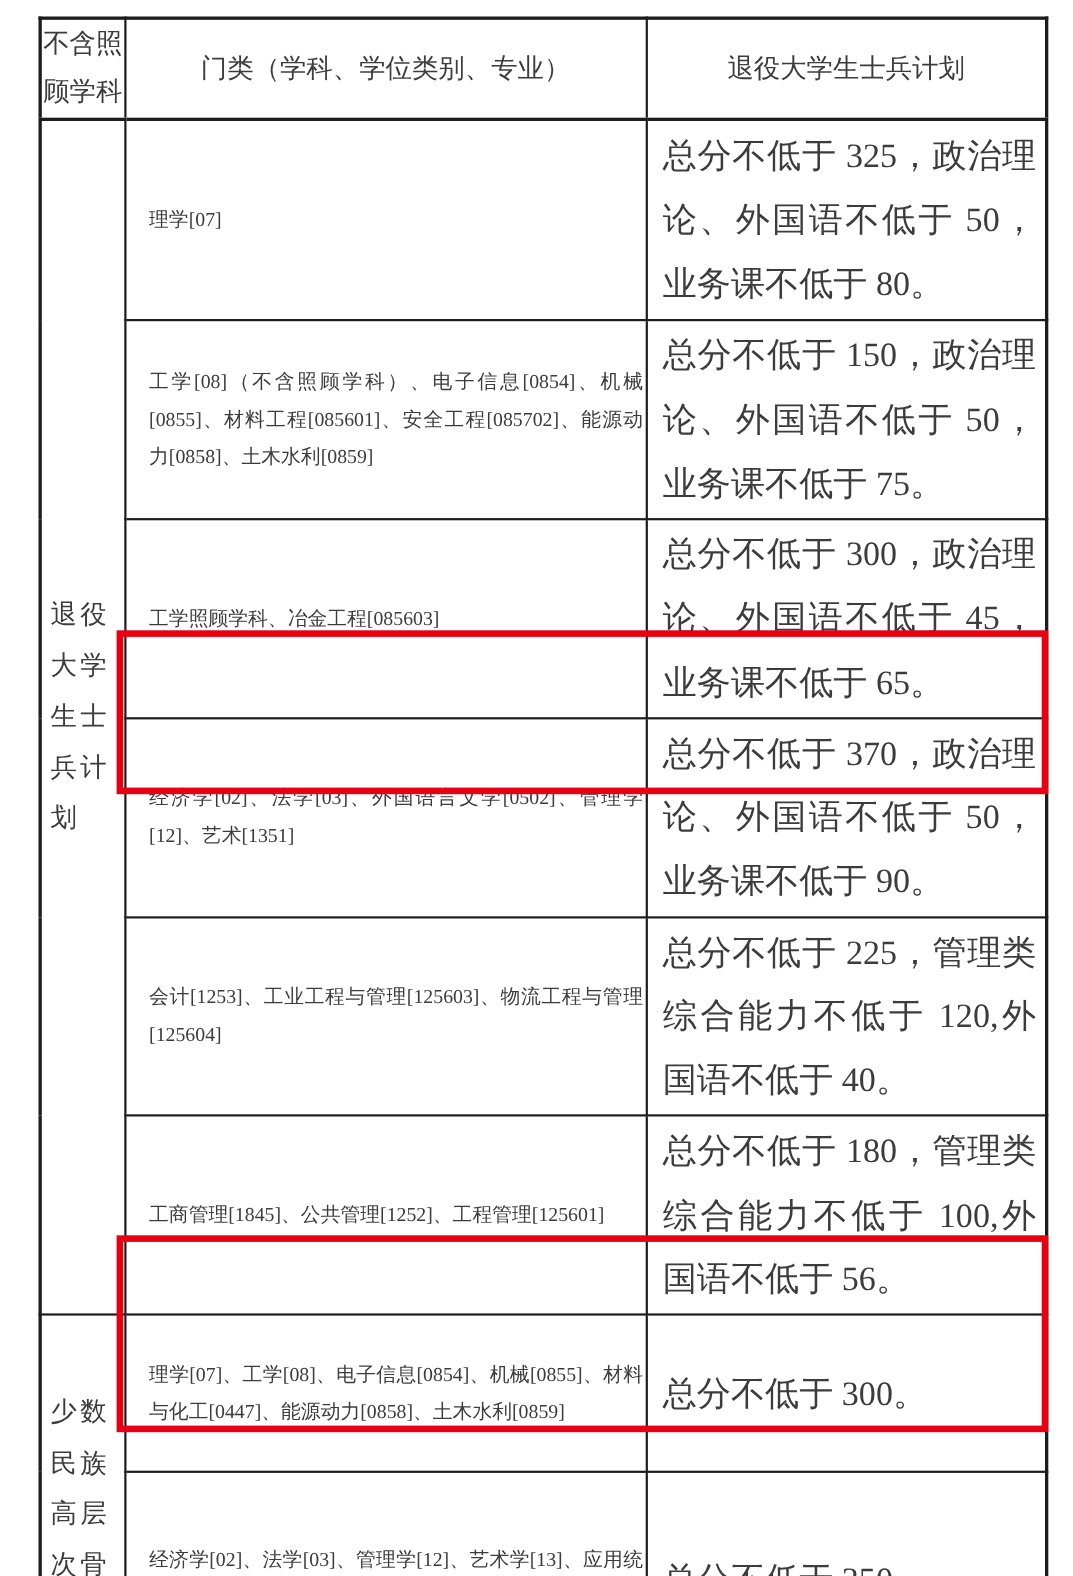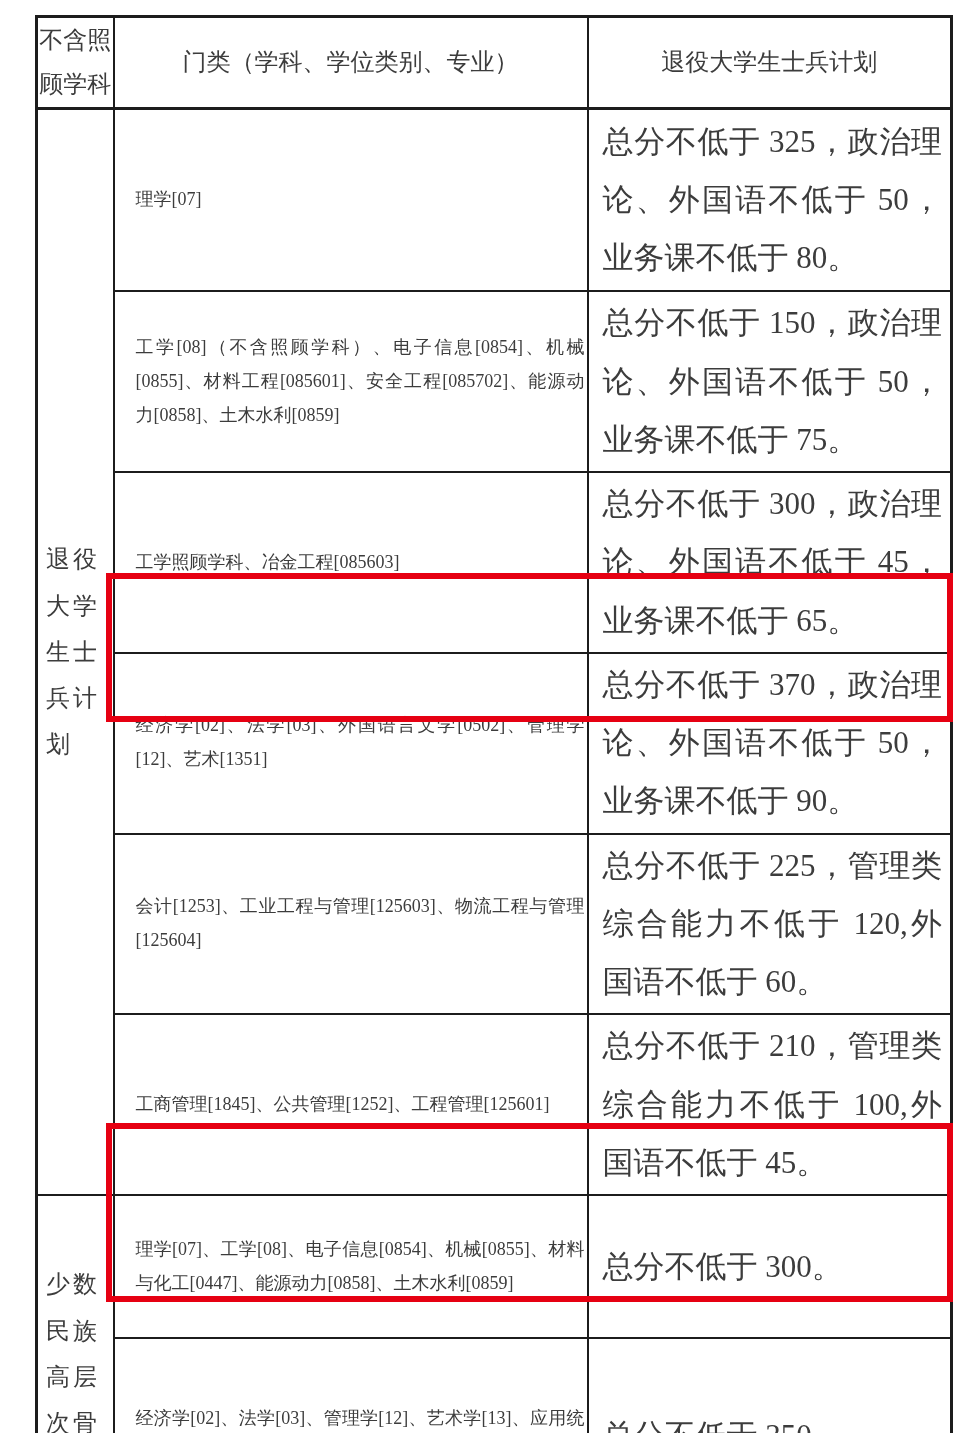--- a/index.html
+++ b/index.html
@@ -102,25 +102,25 @@
       <tr style="height:140px">
         <td class="cat">工学照顾学科、冶金工程[085603]</td>
         <td class="req">总分不低于 300，政治理论、外国语不低于 45，业务课不低于 65。</td>
       </tr>
       <tr style="height:144px">
         <td class="cat">经济学[02]、法学[03]、外国语言文学[0502]、管理学[12]、艺术[1351]</td>
         <td class="req">总分不低于 370，政治理论、外国语不低于 50，业务课不低于 90。</td>
       </tr>
       <tr style="height:133px">
         <td class="cat">会计[1253]、工业工程与管理[125603]、物流工程与管理[125604]</td>
-        <td class="req">总分不低于 225，管理类综合能力不低于 120,外国语不低于 60。</td>
+        <td class="req">总分不低于 225，管理类综合能力不低于 120,外国语不低于 40。</td>
       </tr>
       <tr style="height:130px">
         <td class="cat">工商管理[1845]、公共管理[1252]、工程管理[125601]</td>
-        <td class="req">总分不低于 210，管理类综合能力不低于 100,外国语不低于 45。</td>
+        <td class="req">总分不低于 180，管理类综合能力不低于 100,外国语不低于 56。</td>
       </tr>
 
       <tr style="height:143px">
         <td class="plan-cell" rowspan="3">少数民族高层次骨干人才计划</td>
         <td class="cat">理学[07]、工学[08]、电子信息[0854]、机械[0855]、材料与化工[0447]、能源动力[0858]、土木水利[0859]</td>
         <td class="req">总分不低于 300。</td>
       </tr>
       <tr style="height:196px">
         <td class="cat">经济学[02]、法学[03]、管理学[12]、艺术学[13]、应用统计[0252]、艺术[1351]</td>
         <td class="req">总分不低于 350。</td>

